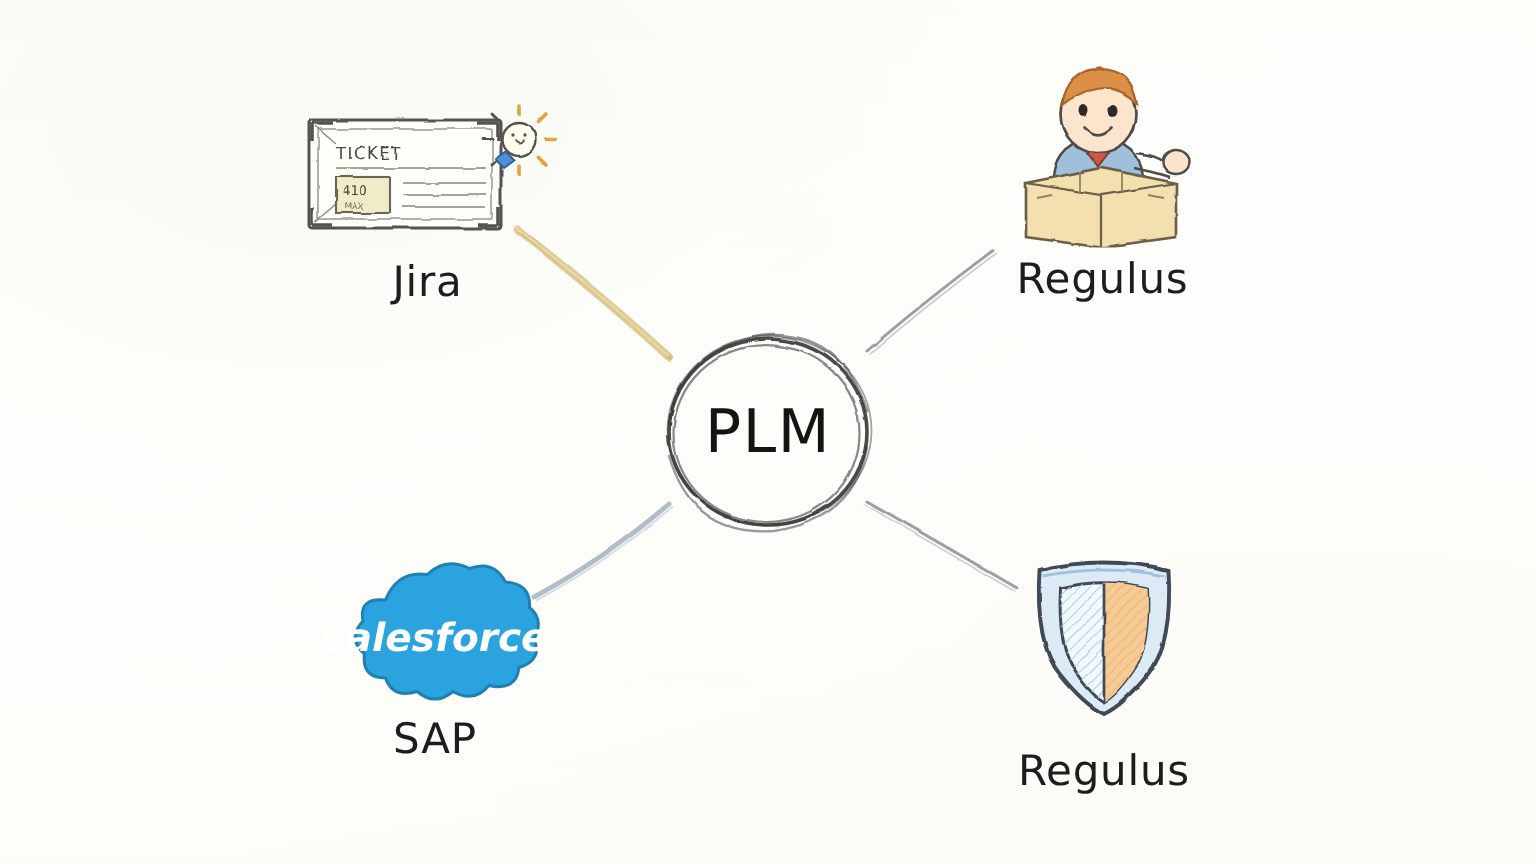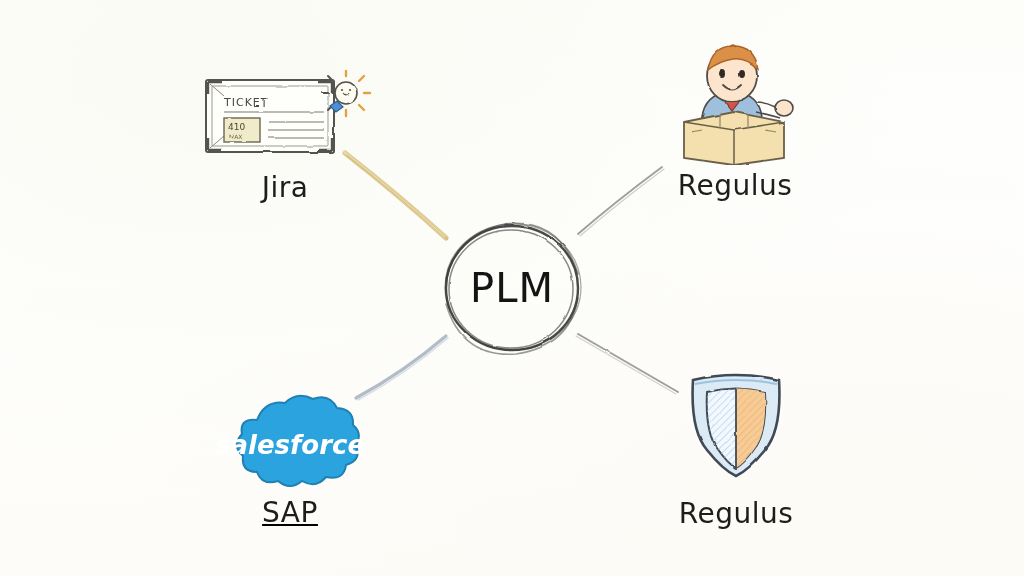--- a/index.html
+++ b/index.html
@@ -48,21 +48,21 @@
   .node-label {
     margin-top: 4px;
     font-size: 28px;
     color: #1d1d1b;
     letter-spacing: 0.5px;
     font-family: "DejaVu Sans", sans-serif;
     white-space: nowrap;
   }
   #node-jira     { left: 185px; top: 62px; }
   #node-customer { left: 635px; top: 40px; }
-  #node-sap      { left: 190px; top: 392px; text-decoration: underline; }
+  #node-sap      { left: 190px; top: 372px; }
   #node-regulus  { left: 636px; top: 366px; gap: 15px; }
 
   #hub {
     position: absolute;
     left: 432px;
     top: 212px;
     width: 160px;
     height: 152px;
   }
   #hub-label {

